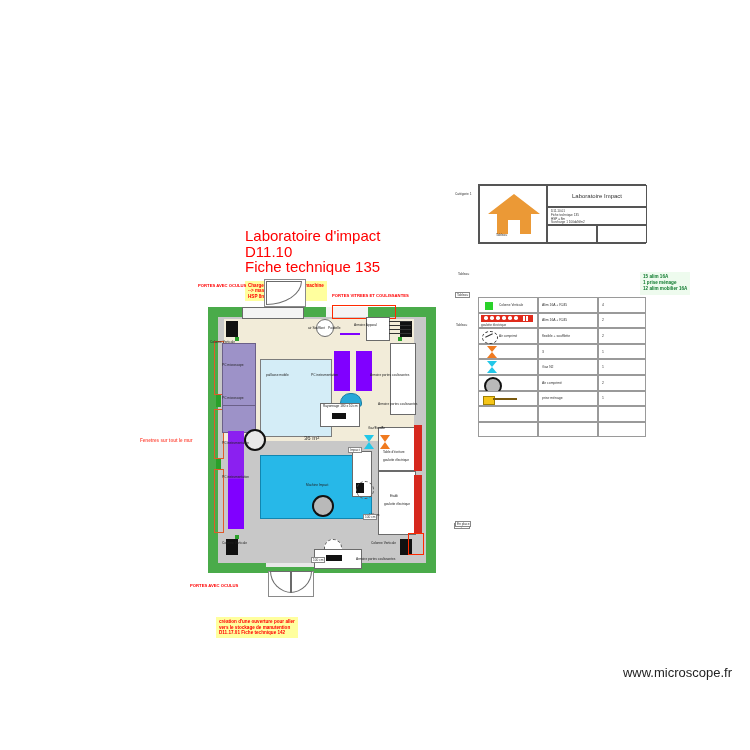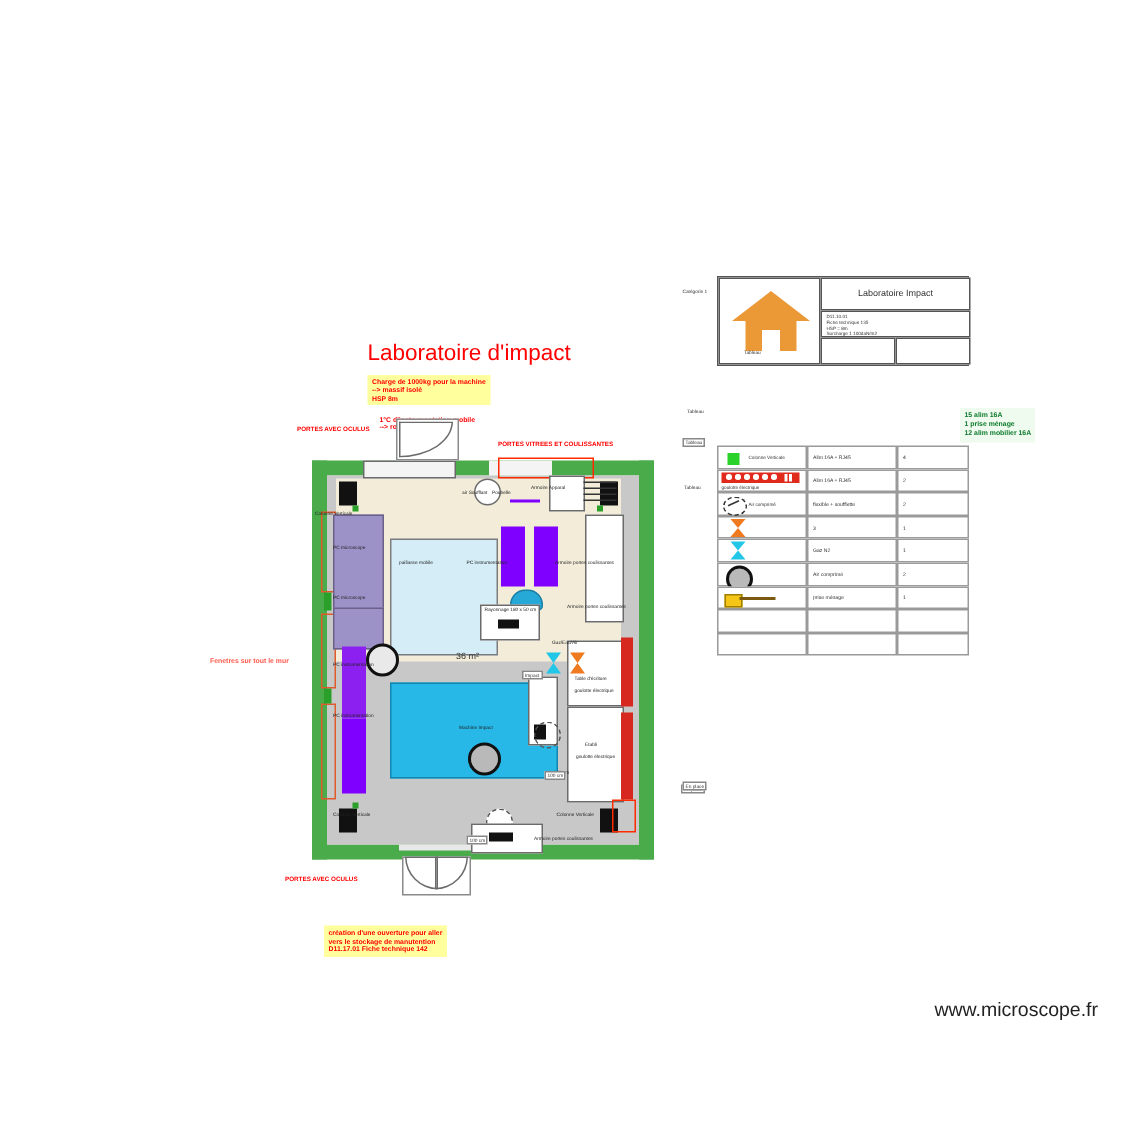--- a/index.html
+++ b/index.html
@@ -86,20 +86,22 @@
   .boxtag{position:absolute;font-size:3.2px;color:#333;white-space:nowrap;
     border:1px solid #888;background:#fff;padding:0 1px;}
 
   #footer{right:18px;bottom:70px;font-size:13px;color:#222;}
 </style>
 </head>
 <body>
 
 <div class="abs" id="title-block">
   <div class="tline">Laboratoire d'impact</div>
+  <div class="tline">D11.10</div>
+  <div class="tline">Fiche technique 135</div>
   <div style="height:6px"></div>
   <div class="yellow-note">Charge de 1000kg pour la machine
 --&gt; massif isolé
 HSP 8m</div>
   <div style="height:5px"></div>
   <div class="red-note" style="margin-left:8px">1°C d'instrumentation mobile
 --&gt; roulettes</div>
 </div>
 
 <div class="redcap" style="left:140px;top:438px;color:#ff5a4d;font-size:4.6px">Fenetres sur tout le mur</div>

